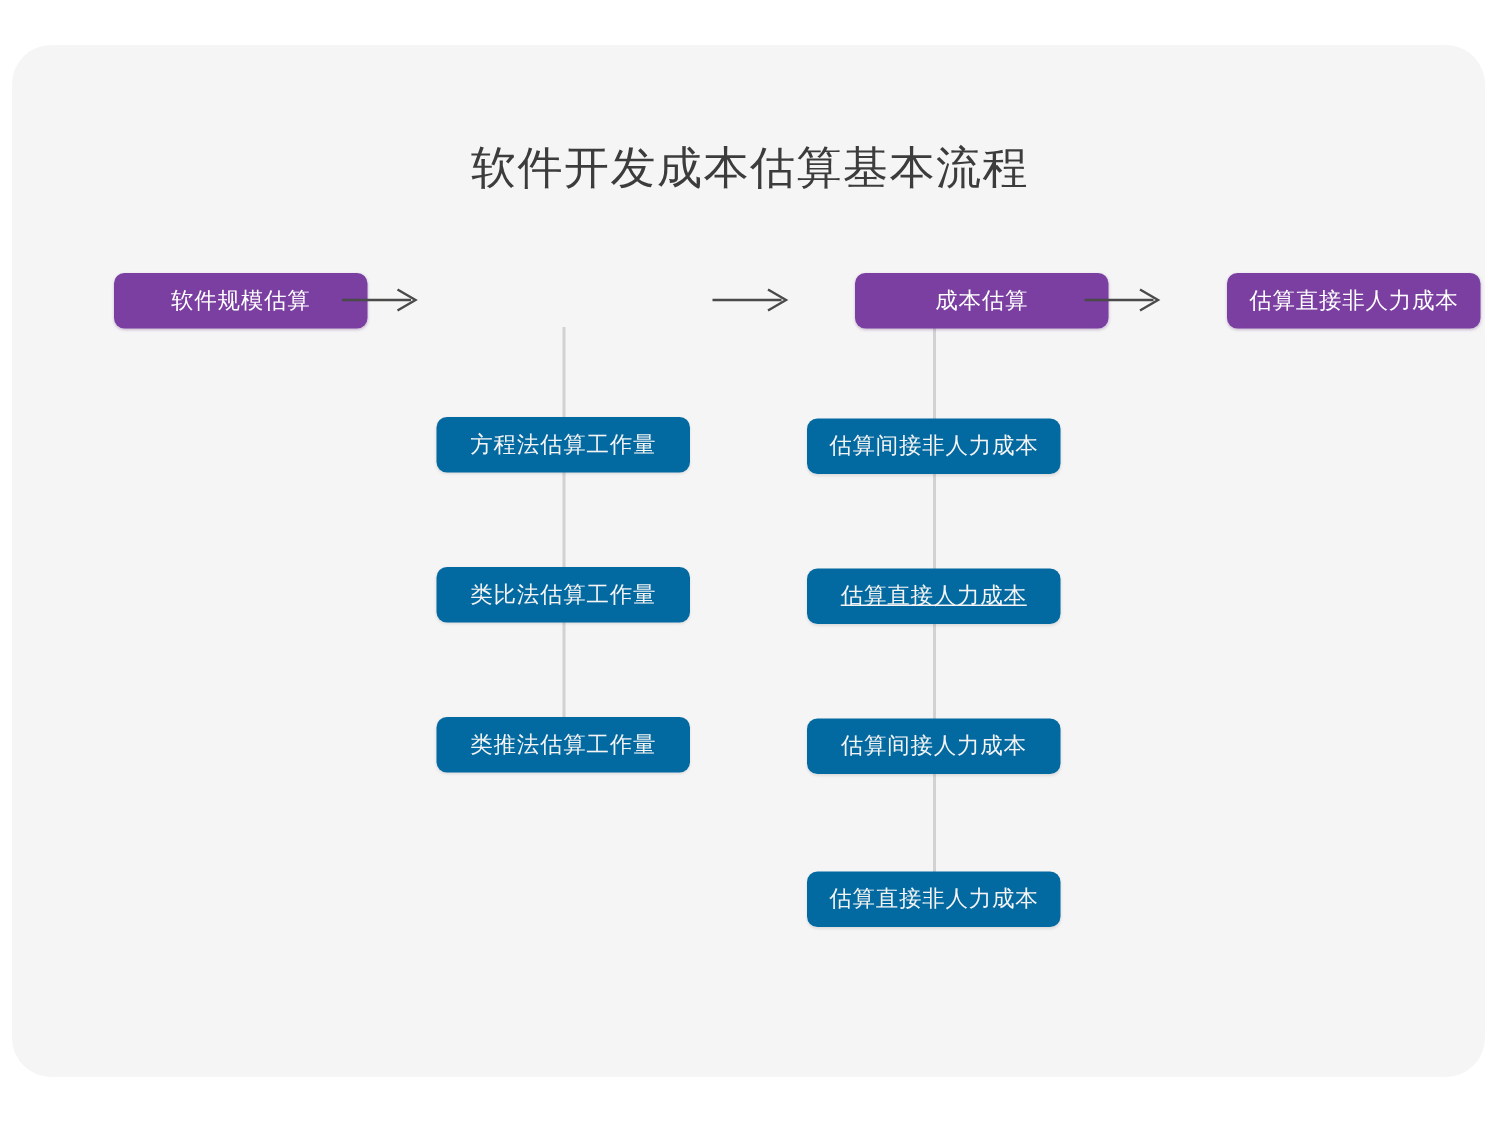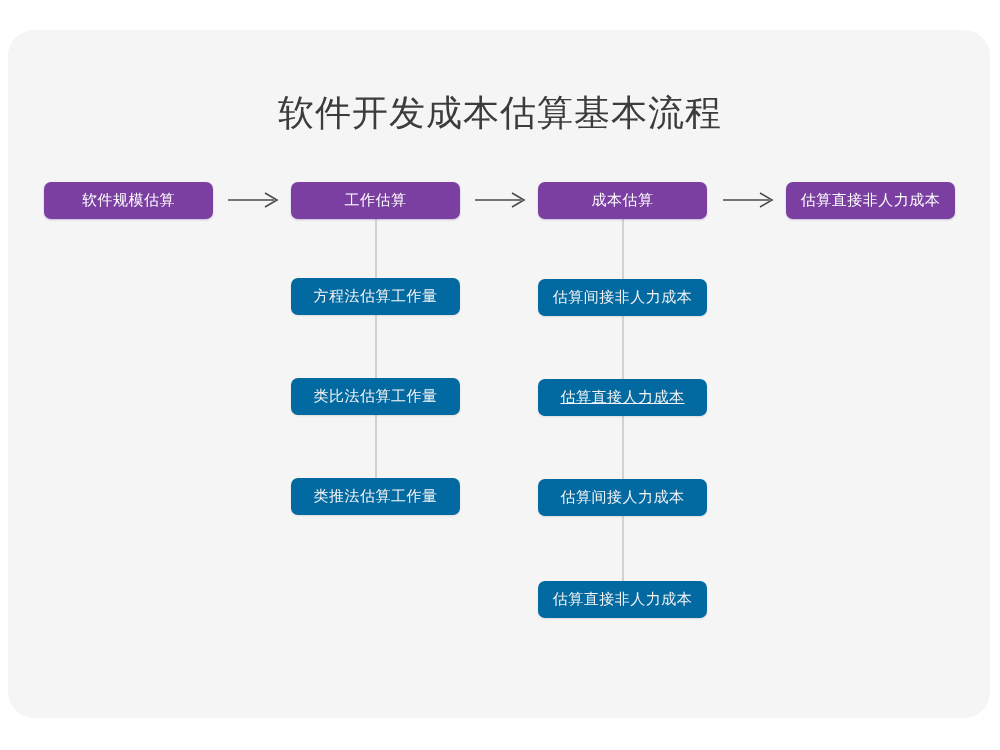--- a/index.html
+++ b/index.html
@@ -38,21 +38,21 @@
     width: 1000px;
     height: 750px;
   }
 
   .title {
     position: absolute;
     left: 0;
     top: 92px;
     width: 1000px;
     text-align: center;
-    font-size: 36px;
+    font-size: 30px;
     line-height: 42px;
     color: #3c3c3c;
     letter-spacing: 1px;
     white-space: nowrap;
   }
 
   
   .vline {
     position: absolute;
     width: 1.5px;
@@ -70,20 +70,21 @@
     align-items: center;
     justify-content: center;
     font-size: 15px;
     color: #ffffff;
     white-space: nowrap;
     letter-spacing: 0.5px;
   }
   .node.primary {
     background: #7a3fa0;
     box-shadow: 0 1px 2px rgba(90, 40, 120, 0.28);
+    margin-left: 32px;
   }
   .node.secondary {
     background: #0369a1;
     color: #f4f4f4;
     box-shadow: 0 1px 2px rgba(0, 0, 0, 0.10);
   }
 
   
   .arrow {
     position: absolute;
@@ -125,21 +126,20 @@
 
   <div class="diagram">
 
     <div class="title">软件开发成本估算基本流程</div>
 
     <div class="vline v-left"></div>
     <div class="vline v-right"></div>
 
     <div class="node primary n-stage-0">软件规模估算</div>
 
-    <div class="node primary n-stage-1">工作估算</div>
 
     <div class="node primary n-stage-2">成本估算</div>
 
     <div class="node primary n-stage-3">估算直接非人力成本</div>
 
     <div class="arrow a-0">
       <svg width="56" height="22" viewBox="0 0 56 22" aria-hidden="true">
         <line x1="2" y1="11" x2="48" y2="11" stroke="currentColor" stroke-width="1.6"></line>
         <polyline points="39,4 51,11 39,18" fill="none" stroke="currentColor" stroke-width="1.6"></polyline>
       </svg>

